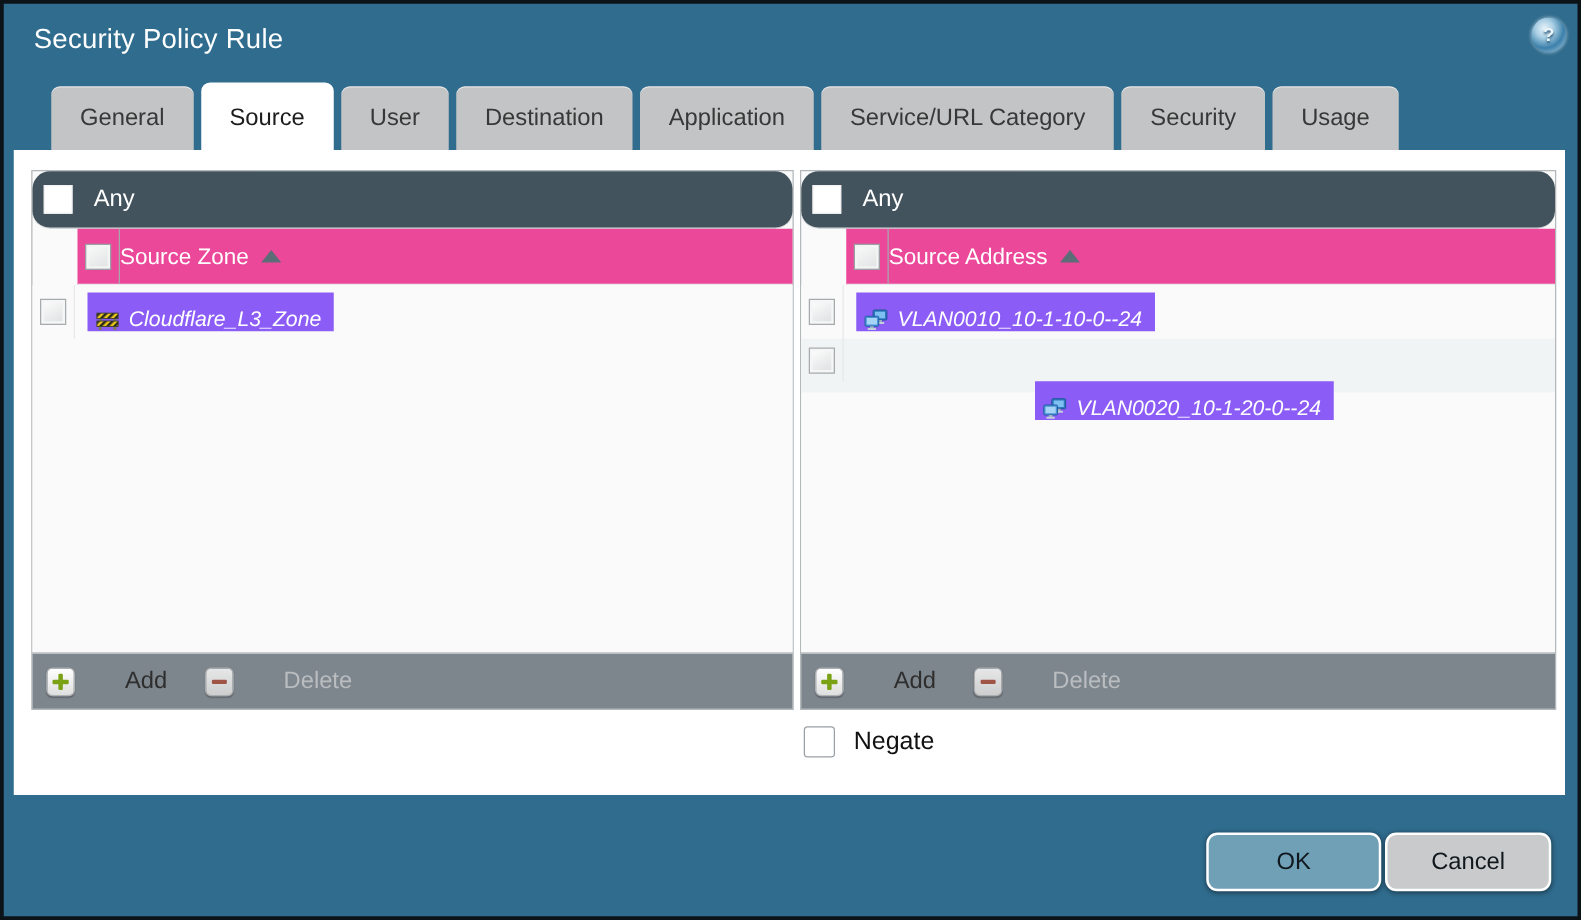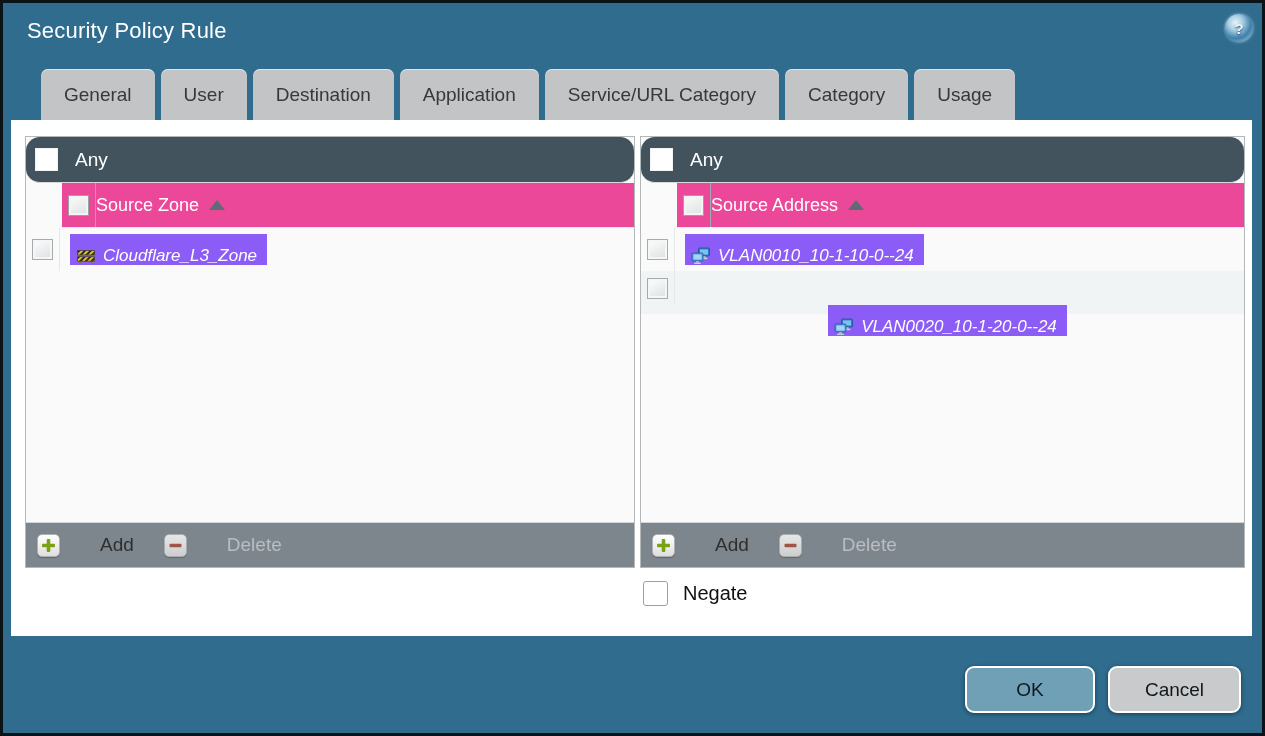--- a/index.html
+++ b/index.html
@@ -76,40 +76,41 @@
   .cb.negate{width:25px;height:25px;background:#fff;border:1px solid #9aa0a5;border-radius:3px;}
 
   
   .negate-row{position:absolute;left:640px;top:578px;display:flex;align-items:center;gap:15px;z-index:2;}
   .negate-row .lbl{font-size:20px;color:#111;}
 
   
   .btn{position:absolute;top:663px;height:47px;border:2px solid #fff;border-radius:9px;
        font-size:19px;color:#10181e;display:flex;align-items:center;justify-content:center;
        cursor:pointer;box-shadow:0 1px 4px rgba(0,0,0,.45);}
-  .btn.ok{left:962px;width:130px;background:#6FA0B6;}
+  .btn.ok{left:962px;width:140px;background:#6FA0B6;}
   .btn.cancel{left:1105px;width:133px;background:#C9CACB;}
 </style>
 </head>
 <body>
 
 <div class="stage">
 
   <div class="title">Security Policy Rule</div>
   <div class="help">
     <span class="q">?</span>
   </div>
 
   <div class="tabbar">
     <div class="tab">General</div>
+    <div class="tab active">Source</div>
     <div class="tab">User</div>
     <div class="tab">Destination</div>
     <div class="tab">Application</div>
     <div class="tab">Service/URL Category</div>
-    <div class="tab">Category</div>
+    <div class="tab">Security</div>
     <div class="tab">Usage</div>
   </div>
 
   <div class="sheet"></div>
 
   <div class="panel left">
     <div class="any-header">
       <div class="cb any"></div>
       <div class="any-label">Any</div>
     </div>

